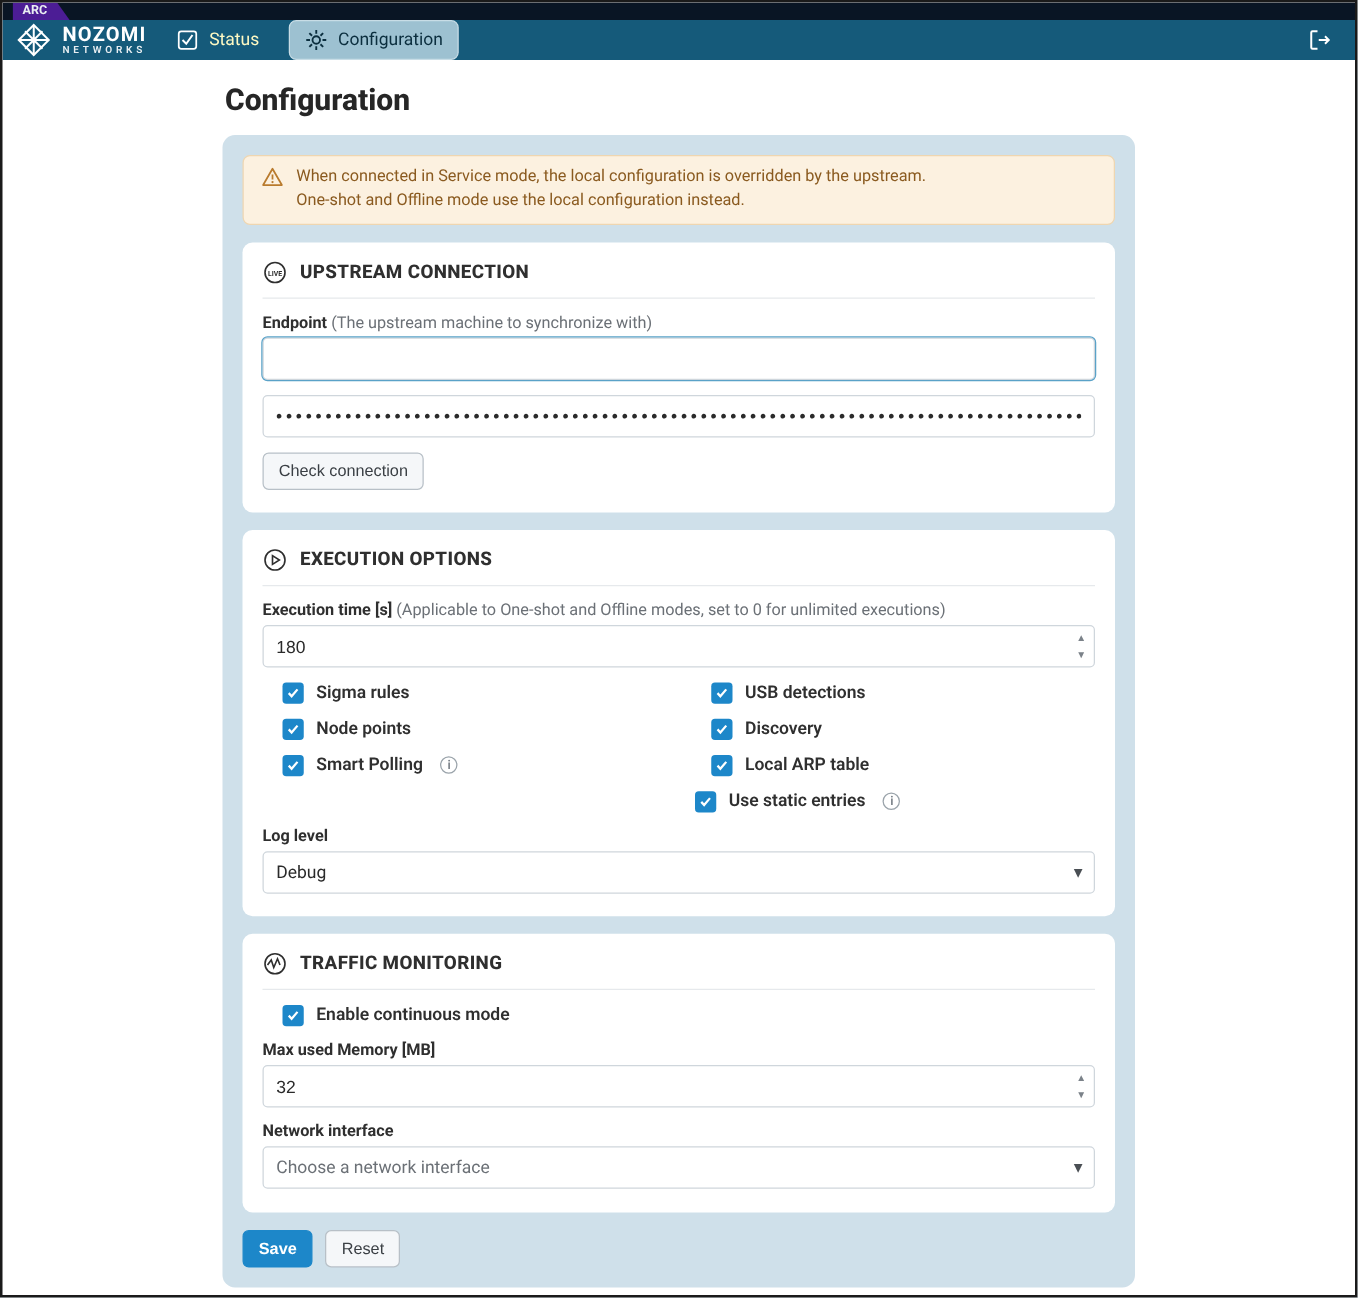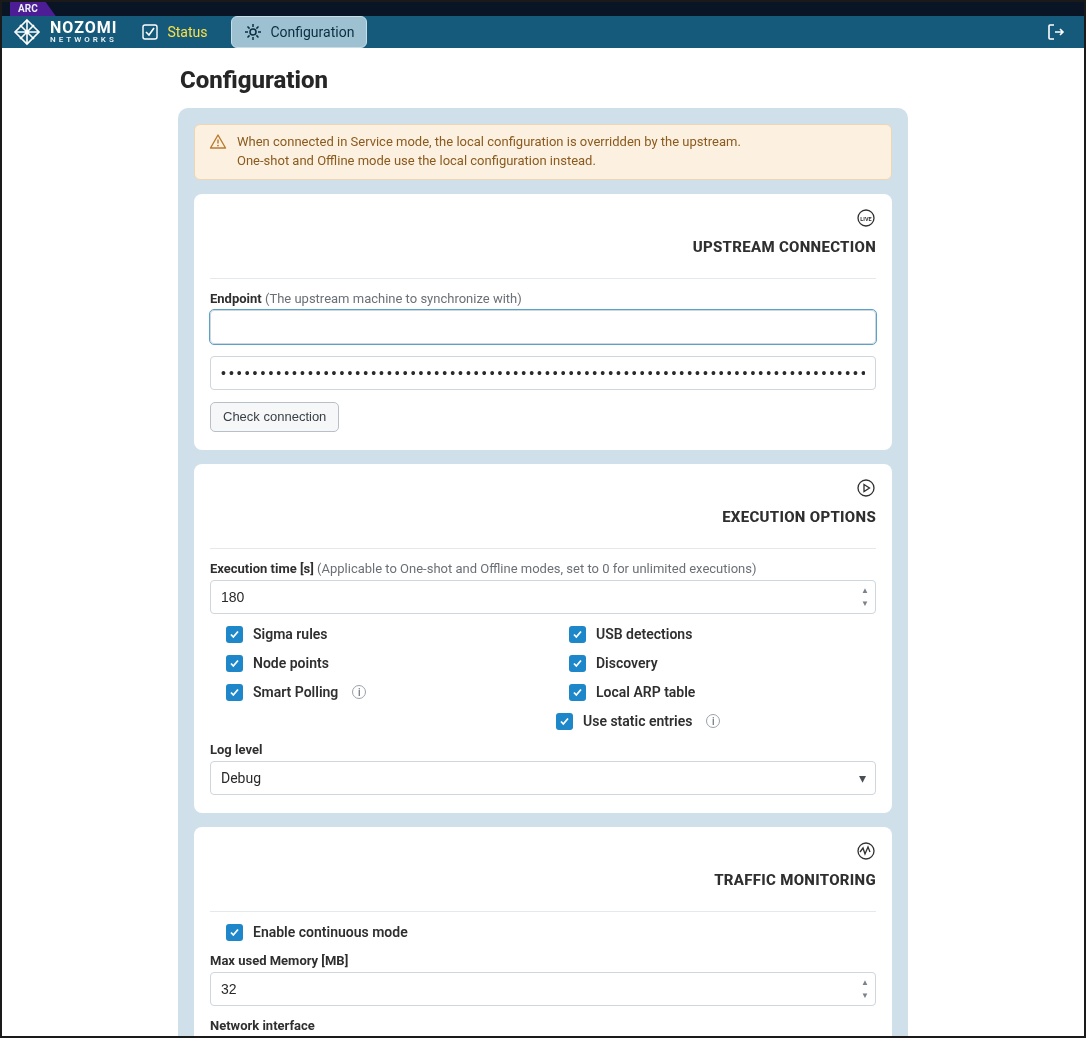--- a/index.html
+++ b/index.html
@@ -48,21 +48,21 @@
     color: #fff;
   }
   .brand svg { display:block; }
   .brand-text { line-height: 1; }
   .brand-text .l1 { font-size: 16px; font-weight: 700; letter-spacing: 1px; }
   .brand-text .l2 { font-size: 8px; letter-spacing: 3px; font-weight: 600; opacity: .9; }
   .nav-item {
     display: inline-flex;
     align-items: center;
     gap: 8px;
-    color: #fde047;
+    color: #fef9c3;
     height: 32px;
     padding: 0 12px;
     border-radius: 6px;
     font-size: 14px;
   }
   .nav-item.active {
     background: #9dc1d1;
     color: #0b2e3e;
     border: 1px solid #c8dde6;
   }
@@ -96,26 +96,25 @@
     color: #8a5a1f;
   }
   .alert-text { font-size: 13px; line-height: 1.45; }
   .card {
     background: #fff;
     border-radius: 8px;
     padding: 14px 16px 18px 16px;
   }
   .card-header {
     display: flex;
-    align-items: flex-end;
+    align-items: flex-start;
     gap: 10px;
-    padding-bottom: 22px;
+    padding-bottom: 10px;
     border-bottom: 1px solid #e6e9ec;
     margin-bottom: 12px;
-    flex-direction: column;
   }
   .card-title { font-size: 15px; font-weight: 800; color: #2f2f2f; letter-spacing: .3px; }
   .field { margin-bottom: 12px; }
   .field-label { font-size: 13px; font-weight: 700; color: #2f2f2f; margin-bottom: 4px; display:block; }
   .field-hint { font-weight: 400; color: #6b7076; }
   .text-input, .select-input, .num-input {
     width: 100%;
     height: 34px;
     border: 1px solid #cfd6dc;
     border-radius: 4px;
@@ -404,21 +403,21 @@
         <div class="field">
           <label class="field-label">Max used Memory [MB]</label>
           <div class="num-wrap">
             <input type="text" class="num-input" value="32" style="">
             <div class="num-stepper">
                 <span>▲</span>
                 <span>▼</span>
               </div>
           </div>
         </div>
-        <div class="field" style="margin-bottom:12px">
+        <div class="field" style="margin-bottom:1px">
           <label class="field-label">Network interface</label>
           <div class="select-wrap">
             <div class="select-input" style="display:flex;align-items:center;color:#6b7076">
                 <span>Choose a network interface</span>
               </div>
             <span class="select-caret">▾</span>
           </div>
         </div>
       </div>
 

